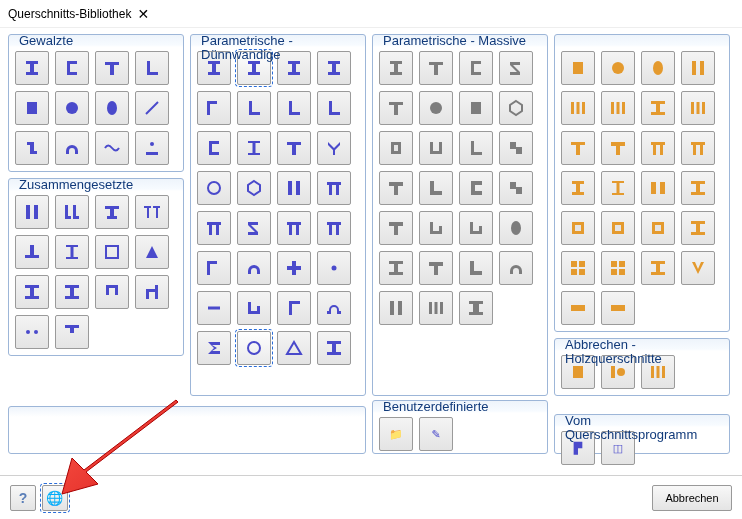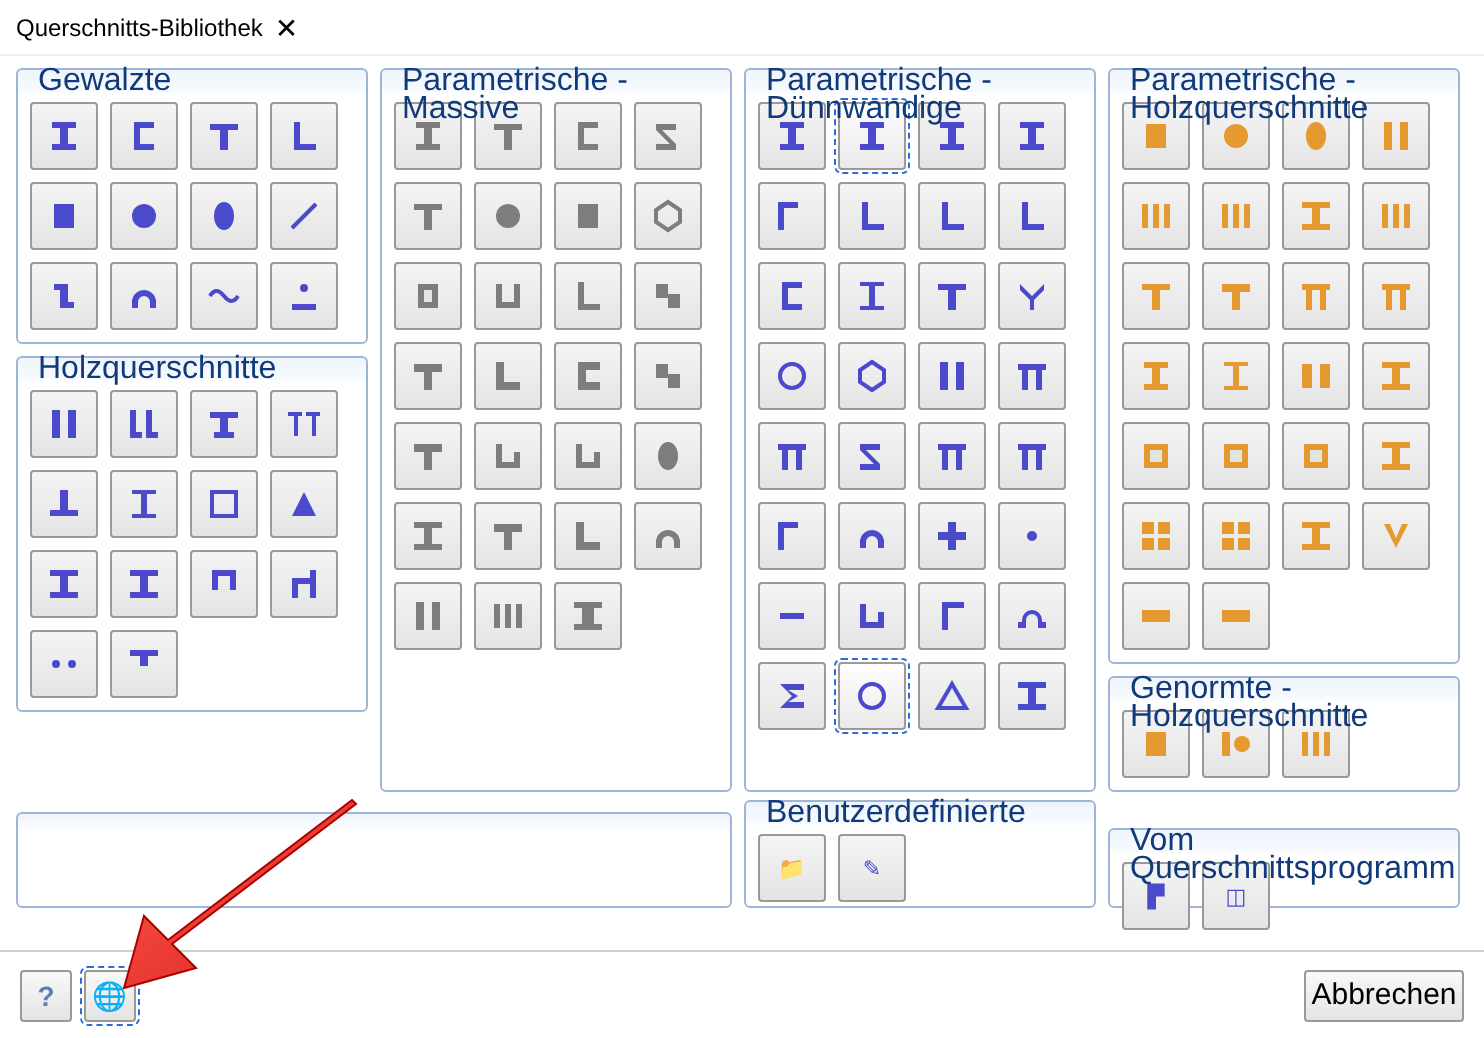--- a/index.html
+++ b/index.html
@@ -41,21 +41,21 @@
     background: linear-gradient(#eef4fb, #f7fbff 10px, #fff 12px);
     padding: 16px 6px 6px 6px;
     position: relative;
   }
   .group-title {
     position: absolute;
     top: -1px; left: 6px;
     padding: 0 4px;
     background: transparent;
     color: #113a7a;
-    font-size: 16px;
+    font-size: 13px;
     line-height: 14px;
   }
   .grid {
     display: grid;
     gap: 6px;
   }
   .cell {
     width: 34px; height: 34px;
     background: linear-gradient(#f4f4f4,#e4e4e4);
     border: 1px solid #9a9a9a;
@@ -101,21 +101,21 @@
   }
   .iconbtn.selected { outline: 1px dashed #2a6dd8; outline-offset: 1px; }
   .textbtn {
     height: 26px;
     min-width: 80px;
     padding: 0 0;
     border: 1px solid #999;
     background: linear-gradient(#f8f8f8,#e4e4e4);
     border-radius: 2px;
     cursor: pointer;
-    font-size: 15px;
+    font-size: 11px;
   }
   
   .arrow {
     position: absolute;
     left: 58px; top: 398px;
     width: 130px; height: 100px;
     pointer-events: none;
     z-index: 50;
   }
 </style>
@@ -196,21 +196,21 @@
           </div>
           <div class="cell">
             <svg width="20" height="20" viewBox="0 0 20 20">
               <circle cx="10" cy="6" r="2" fill="#4a4acb"></circle>
               <rect x="4" y="14" width="12" height="3" fill="#4a4acb"></rect>
             </svg>
           </div>
         </div>
     </div>
     <div class="group" style="width:176px">
-      <div class="group-title">Holzquerschnitte</div>
+      <div class="group-title">Zusammengesetzte</div>
       <div class="grid" style="grid-template-columns:repeat(4,34px)" id="grid-zusammen">
           <div class="cell">
             <svg width="20" height="20" viewBox="0 0 20 20">
               <rect x="4" y="3" width="4" height="14" fill="#4a4acb"></rect>
               <rect x="12" y="3" width="4" height="14" fill="#4a4acb"></rect>
             </svg>
           </div>
           <div class="cell">
             <svg width="20" height="20" viewBox="0 0 20 20">
               <rect x="3" y="3" width="3" height="14" fill="#4a4acb"></rect>
@@ -295,20 +295,219 @@
             <svg width="20" height="20" viewBox="0 0 20 20">
               <rect x="3" y="3" width="14" height="3" fill="#4a4acb"></rect>
               <rect x="8" y="3" width="4" height="8" fill="#4a4acb"></rect>
             </svg>
           </div>
         </div>
     </div>
   </div>
 
   <div class="group" style="width:176px">
+    <div class="group-title">Parametrische - Dünnwandige</div>
+    <div class="grid" style="grid-template-columns:repeat(4,34px)" id="grid-thin">
+        <div class="cell">
+          <svg width="20" height="20" viewBox="0 0 20 20">
+            <rect x="4" y="3" width="12" height="3" fill="#4a4acb"></rect>
+            <rect x="8" y="3" width="4" height="14" fill="#4a4acb"></rect>
+            <rect x="4" y="14" width="12" height="3" fill="#4a4acb"></rect>
+          </svg>
+        </div>
+        <div class="cell selected">
+          <svg width="20" height="20" viewBox="0 0 20 20">
+            <rect x="4" y="3" width="12" height="3" fill="#4a4acb"></rect>
+            <rect x="8" y="3" width="4" height="14" fill="#4a4acb"></rect>
+            <rect x="4" y="14" width="12" height="3" fill="#4a4acb"></rect>
+          </svg>
+        </div>
+        <div class="cell">
+          <svg width="20" height="20" viewBox="0 0 20 20">
+            <rect x="4" y="3" width="12" height="3" fill="#4a4acb"></rect>
+            <rect x="8" y="3" width="4" height="14" fill="#4a4acb"></rect>
+            <rect x="4" y="14" width="12" height="3" fill="#4a4acb"></rect>
+          </svg>
+        </div>
+        <div class="cell">
+          <svg width="20" height="20" viewBox="0 0 20 20">
+            <rect x="4" y="3" width="12" height="3" fill="#4a4acb"></rect>
+            <rect x="8" y="3" width="4" height="14" fill="#4a4acb"></rect>
+            <rect x="4" y="14" width="12" height="3" fill="#4a4acb"></rect>
+          </svg>
+        </div>
+        <div class="cell">
+          <svg width="20" height="20" viewBox="0 0 20 20">
+            <rect x="3" y="3" width="10" height="3" fill="#4a4acb"></rect>
+            <rect x="3" y="3" width="3" height="14" fill="#4a4acb"></rect>
+          </svg>
+        </div>
+        <div class="cell">
+          <svg width="20" height="20" viewBox="0 0 20 20">
+            <rect x="5" y="3" width="3" height="14" fill="#4a4acb"></rect>
+            <rect x="5" y="14" width="11" height="3" fill="#4a4acb"></rect>
+          </svg>
+        </div>
+        <div class="cell">
+          <svg width="20" height="20" viewBox="0 0 20 20">
+            <rect x="5" y="3" width="3" height="14" fill="#4a4acb"></rect>
+            <rect x="5" y="14" width="11" height="3" fill="#4a4acb"></rect>
+          </svg>
+        </div>
+        <div class="cell">
+          <svg width="20" height="20" viewBox="0 0 20 20">
+            <rect x="5" y="3" width="3" height="14" fill="#4a4acb"></rect>
+            <rect x="5" y="14" width="11" height="3" fill="#4a4acb"></rect>
+          </svg>
+        </div>
+        <div class="cell">
+          <svg width="20" height="20" viewBox="0 0 20 20">
+            <rect x="5" y="3" width="10" height="3" fill="#4a4acb"></rect>
+            <rect x="5" y="3" width="3" height="14" fill="#4a4acb"></rect>
+            <rect x="5" y="14" width="10" height="3" fill="#4a4acb"></rect>
+          </svg>
+        </div>
+        <div class="cell">
+          <svg width="20" height="20" viewBox="0 0 20 20">
+            <rect x="4" y="3" width="12" height="2" fill="#4a4acb"></rect>
+            <rect x="8.5" y="3" width="3" height="14" fill="#4a4acb"></rect>
+            <rect x="4" y="15" width="12" height="2" fill="#4a4acb"></rect>
+          </svg>
+        </div>
+        <div class="cell">
+          <svg width="20" height="20" viewBox="0 0 20 20">
+            <rect x="3" y="4" width="14" height="3" fill="#4a4acb"></rect>
+            <rect x="8" y="4" width="4" height="13" fill="#4a4acb"></rect>
+          </svg>
+        </div>
+        <div class="cell">
+          <svg width="20" height="20" viewBox="0 0 20 20">
+            <path d="M4 4l6 6 6-6v3l-5 5v5h-2v-5l-5-5z" fill="#4a4acb"></path>
+          </svg>
+        </div>
+        <div class="cell">
+          <svg width="20" height="20" viewBox="0 0 20 20">
+            <circle cx="10" cy="10" r="6" stroke="#4a4acb" fill="none" stroke-width="2"></circle>
+          </svg>
+        </div>
+        <div class="cell">
+          <svg width="20" height="20" viewBox="0 0 20 20">
+            <path d="M10 3l6 4v6l-6 4-6-4v-6z" stroke="#4a4acb" fill="none" stroke-width="2"></path>
+          </svg>
+        </div>
+        <div class="cell">
+          <svg width="20" height="20" viewBox="0 0 20 20">
+            <rect x="4" y="3" width="4" height="14" fill="#4a4acb"></rect>
+            <rect x="12" y="3" width="4" height="14" fill="#4a4acb"></rect>
+          </svg>
+        </div>
+        <div class="cell">
+          <svg width="20" height="20" viewBox="0 0 20 20">
+            <rect x="3" y="4" width="14" height="3" fill="#4a4acb"></rect>
+            <rect x="5" y="4" width="3" height="13" fill="#4a4acb"></rect>
+            <rect x="12" y="4" width="3" height="13" fill="#4a4acb"></rect>
+          </svg>
+        </div>
+        <div class="cell">
+          <svg width="20" height="20" viewBox="0 0 20 20">
+            <rect x="3" y="4" width="14" height="3" fill="#4a4acb"></rect>
+            <rect x="5" y="4" width="3" height="13" fill="#4a4acb"></rect>
+            <rect x="12" y="4" width="3" height="13" fill="#4a4acb"></rect>
+          </svg>
+        </div>
+        <div class="cell">
+          <svg width="20" height="20" viewBox="0 0 20 20">
+            <path d="M4 4h10v3h-7l7 7v3h-10v-3h7l-7-7z" fill="#4a4acb"></path>
+          </svg>
+        </div>
+        <div class="cell">
+          <svg width="20" height="20" viewBox="0 0 20 20">
+            <rect x="3" y="4" width="14" height="3" fill="#4a4acb"></rect>
+            <rect x="5" y="4" width="3" height="13" fill="#4a4acb"></rect>
+            <rect x="12" y="4" width="3" height="13" fill="#4a4acb"></rect>
+          </svg>
+        </div>
+        <div class="cell">
+          <svg width="20" height="20" viewBox="0 0 20 20">
+            <rect x="3" y="4" width="14" height="3" fill="#4a4acb"></rect>
+            <rect x="5" y="4" width="3" height="13" fill="#4a4acb"></rect>
+            <rect x="12" y="4" width="3" height="13" fill="#4a4acb"></rect>
+          </svg>
+        </div>
+        <div class="cell">
+          <svg width="20" height="20" viewBox="0 0 20 20">
+            <rect x="3" y="3" width="10" height="3" fill="#4a4acb"></rect>
+            <rect x="3" y="3" width="3" height="14" fill="#4a4acb"></rect>
+          </svg>
+        </div>
+        <div class="cell">
+          <svg width="20" height="20" viewBox="0 0 20 20">
+            <path d="M4 16v-3a6 6 0 1 1 12 0v3h-3v-3a3 3 0 1 0-6 0v3z" fill="#4a4acb"></path>
+          </svg>
+        </div>
+        <div class="cell">
+          <svg width="20" height="20" viewBox="0 0 20 20">
+            <rect x="8" y="3" width="4" height="14" fill="#4a4acb"></rect>
+            <rect x="3" y="8" width="14" height="4" fill="#4a4acb"></rect>
+          </svg>
+        </div>
+        <div class="cell">
+          <svg width="20" height="20" viewBox="0 0 20 20">
+            <circle cx="10" cy="10" r="2.5" fill="#4a4acb"></circle>
+          </svg>
+        </div>
+        <div class="cell">
+          <svg width="20" height="20" viewBox="0 0 20 20">
+            <rect x="4" y="8.5" width="12" height="3" fill="#4a4acb"></rect>
+          </svg>
+        </div>
+        <div class="cell">
+          <svg width="20" height="20" viewBox="0 0 20 20">
+            <rect x="4" y="4" width="3" height="12" fill="#4a4acb"></rect>
+            <rect x="4" y="13" width="12" height="3" fill="#4a4acb"></rect>
+            <rect x="13" y="8" width="3" height="8" fill="#4a4acb"></rect>
+          </svg>
+        </div>
+        <div class="cell">
+          <svg width="20" height="20" viewBox="0 0 20 20">
+            <rect x="5" y="3" width="3" height="14" fill="#4a4acb"></rect>
+            <rect x="5" y="3" width="11" height="3" fill="#4a4acb"></rect>
+          </svg>
+        </div>
+        <div class="cell">
+          <svg width="20" height="20" viewBox="0 0 20 20">
+            <path d="M3 16h4v-4a3 3 0 1 1 6 0v4h4v-3h-2v-1a5 5 0 1 0-10 0v1h-2z" fill="#4a4acb"></path>
+          </svg>
+        </div>
+        <div class="cell">
+          <svg width="20" height="20" viewBox="0 0 20 20">
+            <path d="M4 4h12v3h-8l5 3-5 3h8v3h-12l6-6z" fill="#4a4acb"></path>
+          </svg>
+        </div>
+        <div class="cell selected">
+          <svg width="20" height="20" viewBox="0 0 20 20">
+            <circle cx="10" cy="10" r="6" stroke="#4a4acb" fill="none" stroke-width="2"></circle>
+          </svg>
+        </div>
+        <div class="cell">
+          <svg width="20" height="20" viewBox="0 0 20 20">
+            <path d="M10 4l7 12h-14z" stroke="#4a4acb" fill="none" stroke-width="2"></path>
+          </svg>
+        </div>
+        <div class="cell">
+          <svg width="20" height="20" viewBox="0 0 20 20">
+            <rect x="3" y="3" width="14" height="3" fill="#4a4acb"></rect>
+            <rect x="8" y="3" width="4" height="14" fill="#4a4acb"></rect>
+            <rect x="3" y="14" width="14" height="3" fill="#4a4acb"></rect>
+          </svg>
+        </div>
+      </div>
+  </div>
+
+  <div class="group" style="width:176px">
     <div class="group-title">Parametrische - Massive</div>
     <div class="grid" style="grid-template-columns:repeat(4,34px)" id="grid-massive">
         <div class="cell gray">
           <svg width="20" height="20" viewBox="0 0 20 20">
             <rect x="4" y="3" width="12" height="3" fill="#7d7d7d"></rect>
             <rect x="8" y="3" width="4" height="14" fill="#7d7d7d"></rect>
             <rect x="4" y="14" width="12" height="3" fill="#7d7d7d"></rect>
           </svg>
         </div>
         <div class="cell gray">
@@ -463,222 +662,22 @@
         <div class="cell gray">
           <svg width="20" height="20" viewBox="0 0 20 20">
             <rect x="7" y="3" width="6" height="14" fill="#7d7d7d"></rect>
             <rect x="3" y="3" width="14" height="3" fill="#7d7d7d"></rect>
             <rect x="3" y="14" width="14" height="3" fill="#7d7d7d"></rect>
           </svg>
         </div>
       </div>
   </div>
 
-  <div class="group" style="width:176px">
-    <div class="group-title">Parametrische - Dünnwandige</div>
-    <div class="grid" style="grid-template-columns:repeat(4,34px)" id="grid-thin">
-        <div class="cell">
-          <svg width="20" height="20" viewBox="0 0 20 20">
-            <rect x="4" y="3" width="12" height="3" fill="#4a4acb"></rect>
-            <rect x="8" y="3" width="4" height="14" fill="#4a4acb"></rect>
-            <rect x="4" y="14" width="12" height="3" fill="#4a4acb"></rect>
-          </svg>
-        </div>
-        <div class="cell selected">
-          <svg width="20" height="20" viewBox="0 0 20 20">
-            <rect x="4" y="3" width="12" height="3" fill="#4a4acb"></rect>
-            <rect x="8" y="3" width="4" height="14" fill="#4a4acb"></rect>
-            <rect x="4" y="14" width="12" height="3" fill="#4a4acb"></rect>
-          </svg>
-        </div>
-        <div class="cell">
-          <svg width="20" height="20" viewBox="0 0 20 20">
-            <rect x="4" y="3" width="12" height="3" fill="#4a4acb"></rect>
-            <rect x="8" y="3" width="4" height="14" fill="#4a4acb"></rect>
-            <rect x="4" y="14" width="12" height="3" fill="#4a4acb"></rect>
-          </svg>
-        </div>
-        <div class="cell">
-          <svg width="20" height="20" viewBox="0 0 20 20">
-            <rect x="4" y="3" width="12" height="3" fill="#4a4acb"></rect>
-            <rect x="8" y="3" width="4" height="14" fill="#4a4acb"></rect>
-            <rect x="4" y="14" width="12" height="3" fill="#4a4acb"></rect>
-          </svg>
-        </div>
-        <div class="cell">
-          <svg width="20" height="20" viewBox="0 0 20 20">
-            <rect x="3" y="3" width="10" height="3" fill="#4a4acb"></rect>
-            <rect x="3" y="3" width="3" height="14" fill="#4a4acb"></rect>
-          </svg>
-        </div>
-        <div class="cell">
-          <svg width="20" height="20" viewBox="0 0 20 20">
-            <rect x="5" y="3" width="3" height="14" fill="#4a4acb"></rect>
-            <rect x="5" y="14" width="11" height="3" fill="#4a4acb"></rect>
-          </svg>
-        </div>
-        <div class="cell">
-          <svg width="20" height="20" viewBox="0 0 20 20">
-            <rect x="5" y="3" width="3" height="14" fill="#4a4acb"></rect>
-            <rect x="5" y="14" width="11" height="3" fill="#4a4acb"></rect>
-          </svg>
-        </div>
-        <div class="cell">
-          <svg width="20" height="20" viewBox="0 0 20 20">
-            <rect x="5" y="3" width="3" height="14" fill="#4a4acb"></rect>
-            <rect x="5" y="14" width="11" height="3" fill="#4a4acb"></rect>
-          </svg>
-        </div>
-        <div class="cell">
-          <svg width="20" height="20" viewBox="0 0 20 20">
-            <rect x="5" y="3" width="10" height="3" fill="#4a4acb"></rect>
-            <rect x="5" y="3" width="3" height="14" fill="#4a4acb"></rect>
-            <rect x="5" y="14" width="10" height="3" fill="#4a4acb"></rect>
-          </svg>
-        </div>
-        <div class="cell">
-          <svg width="20" height="20" viewBox="0 0 20 20">
-            <rect x="4" y="3" width="12" height="2" fill="#4a4acb"></rect>
-            <rect x="8.5" y="3" width="3" height="14" fill="#4a4acb"></rect>
-            <rect x="4" y="15" width="12" height="2" fill="#4a4acb"></rect>
-          </svg>
-        </div>
-        <div class="cell">
-          <svg width="20" height="20" viewBox="0 0 20 20">
-            <rect x="3" y="4" width="14" height="3" fill="#4a4acb"></rect>
-            <rect x="8" y="4" width="4" height="13" fill="#4a4acb"></rect>
-          </svg>
-        </div>
-        <div class="cell">
-          <svg width="20" height="20" viewBox="0 0 20 20">
-            <path d="M4 4l6 6 6-6v3l-5 5v5h-2v-5l-5-5z" fill="#4a4acb"></path>
-          </svg>
-        </div>
-        <div class="cell">
-          <svg width="20" height="20" viewBox="0 0 20 20">
-            <circle cx="10" cy="10" r="6" stroke="#4a4acb" fill="none" stroke-width="2"></circle>
-          </svg>
-        </div>
-        <div class="cell">
-          <svg width="20" height="20" viewBox="0 0 20 20">
-            <path d="M10 3l6 4v6l-6 4-6-4v-6z" stroke="#4a4acb" fill="none" stroke-width="2"></path>
-          </svg>
-        </div>
-        <div class="cell">
-          <svg width="20" height="20" viewBox="0 0 20 20">
-            <rect x="4" y="3" width="4" height="14" fill="#4a4acb"></rect>
-            <rect x="12" y="3" width="4" height="14" fill="#4a4acb"></rect>
-          </svg>
-        </div>
-        <div class="cell">
-          <svg width="20" height="20" viewBox="0 0 20 20">
-            <rect x="3" y="4" width="14" height="3" fill="#4a4acb"></rect>
-            <rect x="5" y="4" width="3" height="13" fill="#4a4acb"></rect>
-            <rect x="12" y="4" width="3" height="13" fill="#4a4acb"></rect>
-          </svg>
-        </div>
-        <div class="cell">
-          <svg width="20" height="20" viewBox="0 0 20 20">
-            <rect x="3" y="4" width="14" height="3" fill="#4a4acb"></rect>
-            <rect x="5" y="4" width="3" height="13" fill="#4a4acb"></rect>
-            <rect x="12" y="4" width="3" height="13" fill="#4a4acb"></rect>
-          </svg>
-        </div>
-        <div class="cell">
-          <svg width="20" height="20" viewBox="0 0 20 20">
-            <path d="M4 4h10v3h-7l7 7v3h-10v-3h7l-7-7z" fill="#4a4acb"></path>
-          </svg>
-        </div>
-        <div class="cell">
-          <svg width="20" height="20" viewBox="0 0 20 20">
-            <rect x="3" y="4" width="14" height="3" fill="#4a4acb"></rect>
-            <rect x="5" y="4" width="3" height="13" fill="#4a4acb"></rect>
-            <rect x="12" y="4" width="3" height="13" fill="#4a4acb"></rect>
-          </svg>
-        </div>
-        <div class="cell">
-          <svg width="20" height="20" viewBox="0 0 20 20">
-            <rect x="3" y="4" width="14" height="3" fill="#4a4acb"></rect>
-            <rect x="5" y="4" width="3" height="13" fill="#4a4acb"></rect>
-            <rect x="12" y="4" width="3" height="13" fill="#4a4acb"></rect>
-          </svg>
-        </div>
-        <div class="cell">
-          <svg width="20" height="20" viewBox="0 0 20 20">
-            <rect x="3" y="3" width="10" height="3" fill="#4a4acb"></rect>
-            <rect x="3" y="3" width="3" height="14" fill="#4a4acb"></rect>
-          </svg>
-        </div>
-        <div class="cell">
-          <svg width="20" height="20" viewBox="0 0 20 20">
-            <path d="M4 16v-3a6 6 0 1 1 12 0v3h-3v-3a3 3 0 1 0-6 0v3z" fill="#4a4acb"></path>
-          </svg>
-        </div>
-        <div class="cell">
-          <svg width="20" height="20" viewBox="0 0 20 20">
-            <rect x="8" y="3" width="4" height="14" fill="#4a4acb"></rect>
-            <rect x="3" y="8" width="14" height="4" fill="#4a4acb"></rect>
-          </svg>
-        </div>
-        <div class="cell">
-          <svg width="20" height="20" viewBox="0 0 20 20">
-            <circle cx="10" cy="10" r="2.5" fill="#4a4acb"></circle>
-          </svg>
-        </div>
-        <div class="cell">
-          <svg width="20" height="20" viewBox="0 0 20 20">
-            <rect x="4" y="8.5" width="12" height="3" fill="#4a4acb"></rect>
-          </svg>
-        </div>
-        <div class="cell">
-          <svg width="20" height="20" viewBox="0 0 20 20">
-            <rect x="4" y="4" width="3" height="12" fill="#4a4acb"></rect>
-            <rect x="4" y="13" width="12" height="3" fill="#4a4acb"></rect>
-            <rect x="13" y="8" width="3" height="8" fill="#4a4acb"></rect>
-          </svg>
-        </div>
-        <div class="cell">
-          <svg width="20" height="20" viewBox="0 0 20 20">
-            <rect x="5" y="3" width="3" height="14" fill="#4a4acb"></rect>
-            <rect x="5" y="3" width="11" height="3" fill="#4a4acb"></rect>
-          </svg>
-        </div>
-        <div class="cell">
-          <svg width="20" height="20" viewBox="0 0 20 20">
-            <path d="M3 16h4v-4a3 3 0 1 1 6 0v4h4v-3h-2v-1a5 5 0 1 0-10 0v1h-2z" fill="#4a4acb"></path>
-          </svg>
-        </div>
-        <div class="cell">
-          <svg width="20" height="20" viewBox="0 0 20 20">
-            <path d="M4 4h12v3h-8l5 3-5 3h8v3h-12l6-6z" fill="#4a4acb"></path>
-          </svg>
-        </div>
-        <div class="cell selected">
-          <svg width="20" height="20" viewBox="0 0 20 20">
-            <circle cx="10" cy="10" r="6" stroke="#4a4acb" fill="none" stroke-width="2"></circle>
-          </svg>
-        </div>
-        <div class="cell">
-          <svg width="20" height="20" viewBox="0 0 20 20">
-            <path d="M10 4l7 12h-14z" stroke="#4a4acb" fill="none" stroke-width="2"></path>
-          </svg>
-        </div>
-        <div class="cell">
-          <svg width="20" height="20" viewBox="0 0 20 20">
-            <rect x="3" y="3" width="14" height="3" fill="#4a4acb"></rect>
-            <rect x="8" y="3" width="4" height="14" fill="#4a4acb"></rect>
-            <rect x="3" y="14" width="14" height="3" fill="#4a4acb"></rect>
-          </svg>
-        </div>
-      </div>
-  </div>
-
   <div class="col-left">
     <div class="group" style="width:176px">
-      <div class="group-title">Parametrische - Holzquerschnitte</div>
       <div class="grid" style="grid-template-columns:repeat(4,34px)" id="grid-holz">
           <div class="cell orange">
             <svg width="20" height="20" viewBox="0 0 20 20">
               <rect x="5" y="4" width="10" height="12" fill="#e49a2e"></rect>
             </svg>
           </div>
           <div class="cell orange">
             <svg width="20" height="20" viewBox="0 0 20 20">
               <circle cx="10" cy="10" r="6" fill="#e49a2e"></circle>
             </svg>
@@ -834,21 +833,21 @@
             </svg>
           </div>
           <div class="cell orange">
             <svg width="20" height="20" viewBox="0 0 20 20">
               <rect x="3" y="7" width="14" height="6" fill="#e49a2e"></rect>
             </svg>
           </div>
         </div>
     </div>
     <div class="group" style="width:176px">
-      <div class="group-title">Genormte - Holzquerschnitte</div>
+      <div class="group-title">Abbrechen - Holzquerschnitte</div>
       <div class="grid" style="grid-template-columns:repeat(4,34px)" id="grid-genormte">
           <div class="cell orange">
             <svg width="20" height="20" viewBox="0 0 20 20">
               <rect x="5" y="4" width="10" height="12" fill="#e49a2e"></rect>
             </svg>
           </div>
           <div class="cell orange">
             <svg width="20" height="20" viewBox="0 0 20 20">
               <rect x="3" y="4" width="4" height="12" fill="#e49a2e"></rect>
               <circle cx="13" cy="10" r="4" fill="#e49a2e"></circle>

